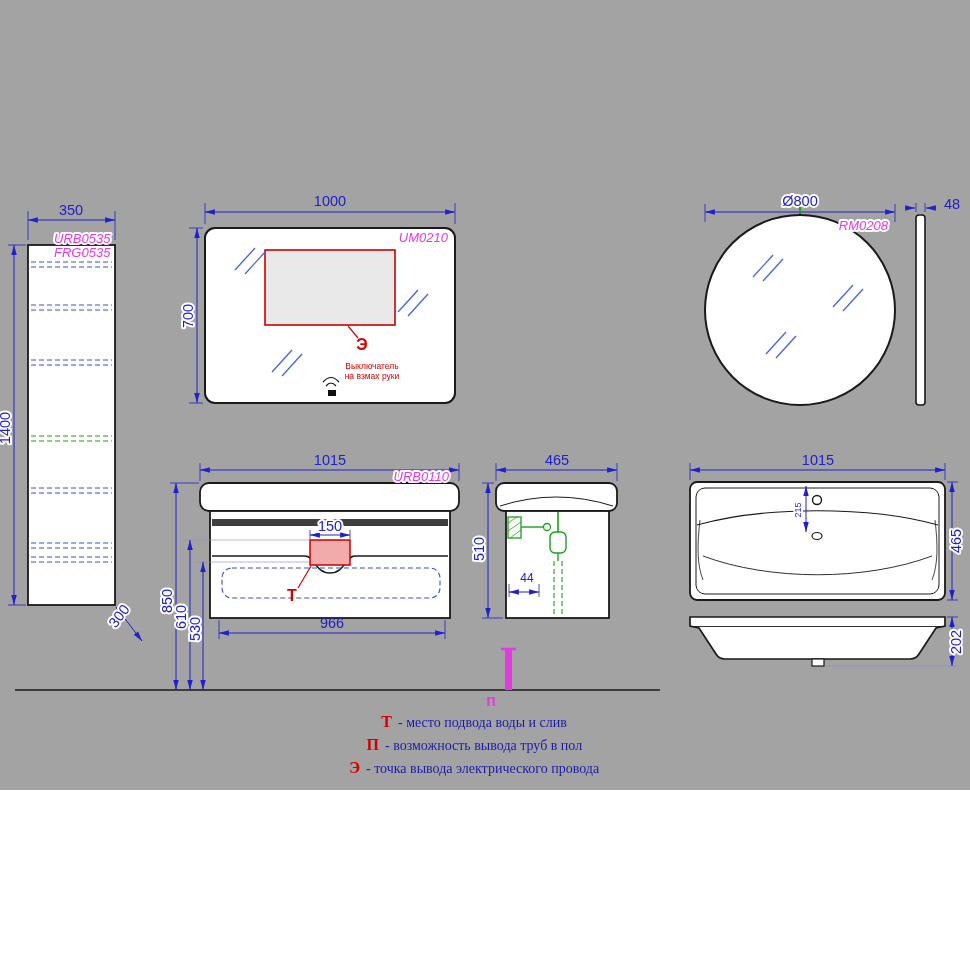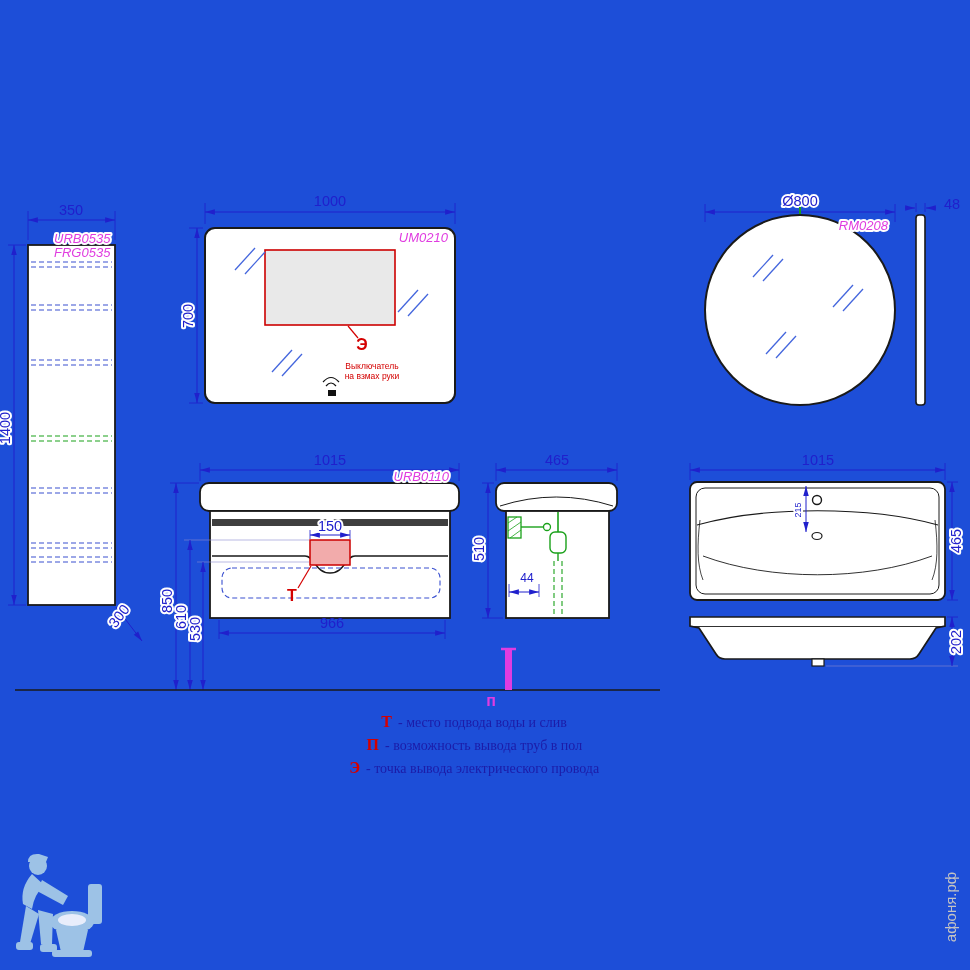--- a/index.html
+++ b/index.html
@@ -1,16 +1,16 @@
 <!DOCTYPE html>
 <html><head>
 <meta charset="utf-8">
 <style>
   html,body{margin:0;padding:0;background:#fff}
-  .sheet{position:relative;width:970px;height:970px;background:#1d4ed8;overflow:hidden;font-family:"Liberation Sans","DejaVu Sans",sans-serif}
+  .sheet{position:relative;width:970px;height:790px;background:#a3a3a3;overflow:hidden;font-family:"Liberation Sans","DejaVu Sans",sans-serif}
   svg{display:block}
   text{font-family:"Liberation Sans","DejaVu Sans",sans-serif}
   .dim{fill:#2020cc;font-size:14.5px}
   .dim-sm{fill:#2020cc;font-size:12px}
   .dim-xs{fill:#2020cc;font-size:9px}
   .code{fill:#e03ce0;font-size:13px;font-style:italic}
   .redmark{fill:#d40000;font-size:16px;font-weight:bold}
   .rednote{fill:#d40000;font-size:8.5px}
   .magenta-label{fill:#e03ce0;font-size:16px;font-weight:bold}
   .legend-letter{font-family:"Liberation Serif","DejaVu Serif",serif;fill:#d40000;font-size:16px;font-weight:bold}

